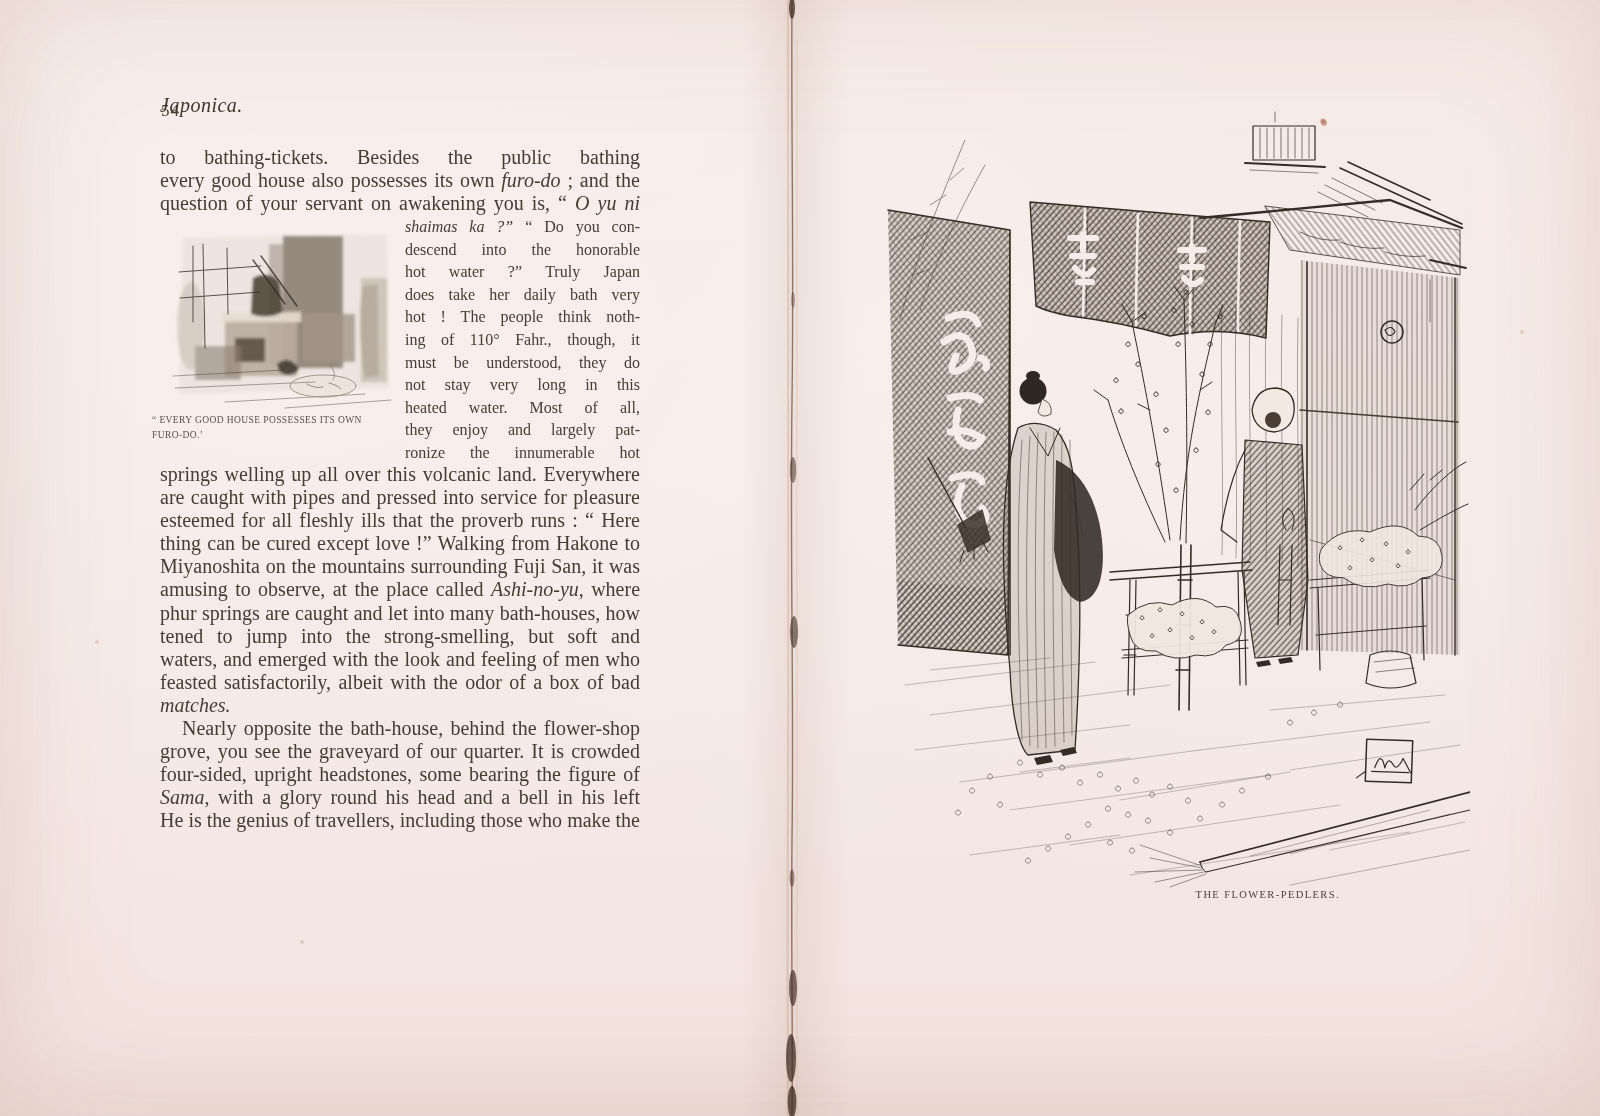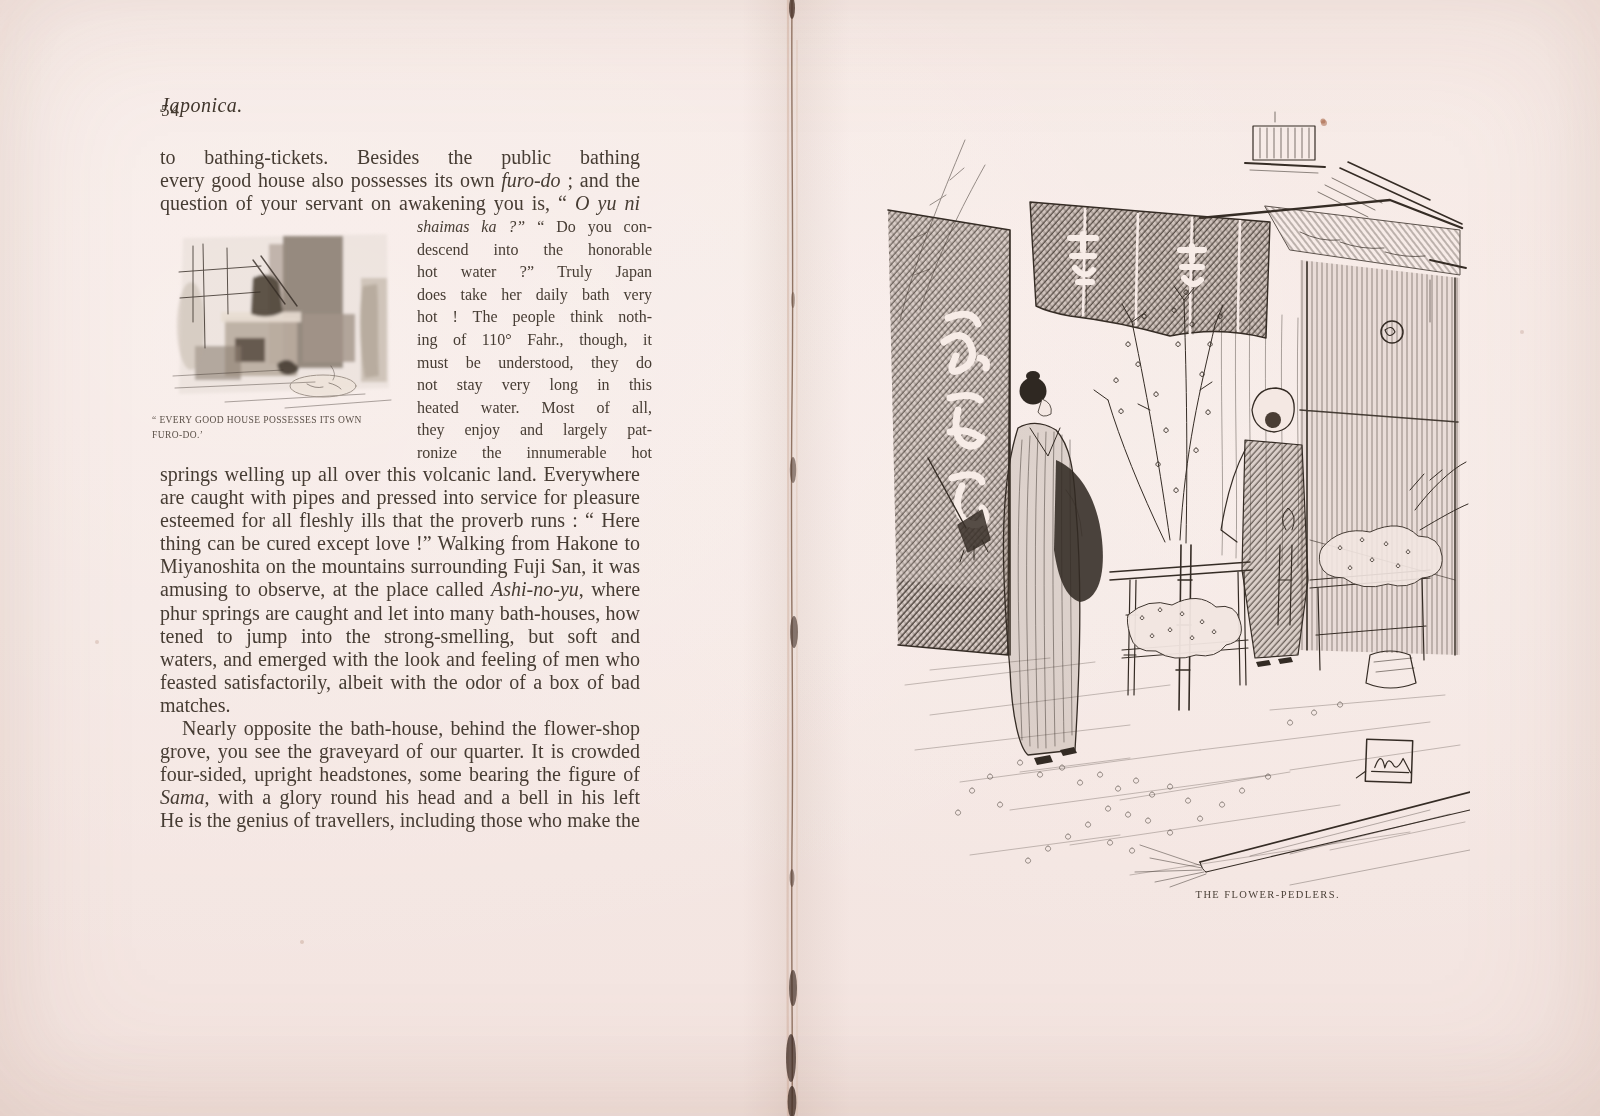--- a/index.html
+++ b/index.html
@@ -18,26 +18,26 @@
     box-shadow:inset 0 0 140px rgba(168,126,108,0.16), inset 0 -30px 80px rgba(168,126,108,0.08);
   }
   .abs{position:absolute;}
   
   .pageno{left:161px;top:101px;font-size:17px;letter-spacing:1px;text-align:right;}
   .running-head{left:160px;top:94px;width:480px;text-align:left;
     font-style:italic;font-size:20px;letter-spacing:0.5px;color:#3f352c;}
   .textblock{left:160px;width:480px;}
   .intro{top:146px;}
   .body-block{top:463px;}
-  .colblock{left:405px;top:216px;width:235px;margin-left:12px;}
+  .colblock{left:405px;top:216px;width:235px;}
   .tl{height:23.1px;line-height:23.1px;font-size:20px;text-align:justify;
       text-align-last:justify;overflow:hidden;}
   .tlc{height:22.6px;line-height:22.6px;font-size:16px;text-align:justify;
       text-align-last:justify;overflow:hidden;}
-  .noj{text-align-last:left;}
+  .noj{text-align-last:left;font-style:italic;}
   .indent{text-indent:22px;}
   .tl i,.tlc i{font-style:italic;}
   
   .bathfig{left:165px;top:226px;width:235px;height:185px;}
   .figcap{left:152px;top:413px;width:250px;
     font-size:9.5px;letter-spacing:0.4px;line-height:15px;color:#5b5048;}
   
   .art{left:870px;top:110px;width:600px;height:780px;}
   .art-caption{left:1040px;top:889px;width:300px;text-align:right;
     font-size:10.5px;letter-spacing:1.4px;color:#4c4239;}

